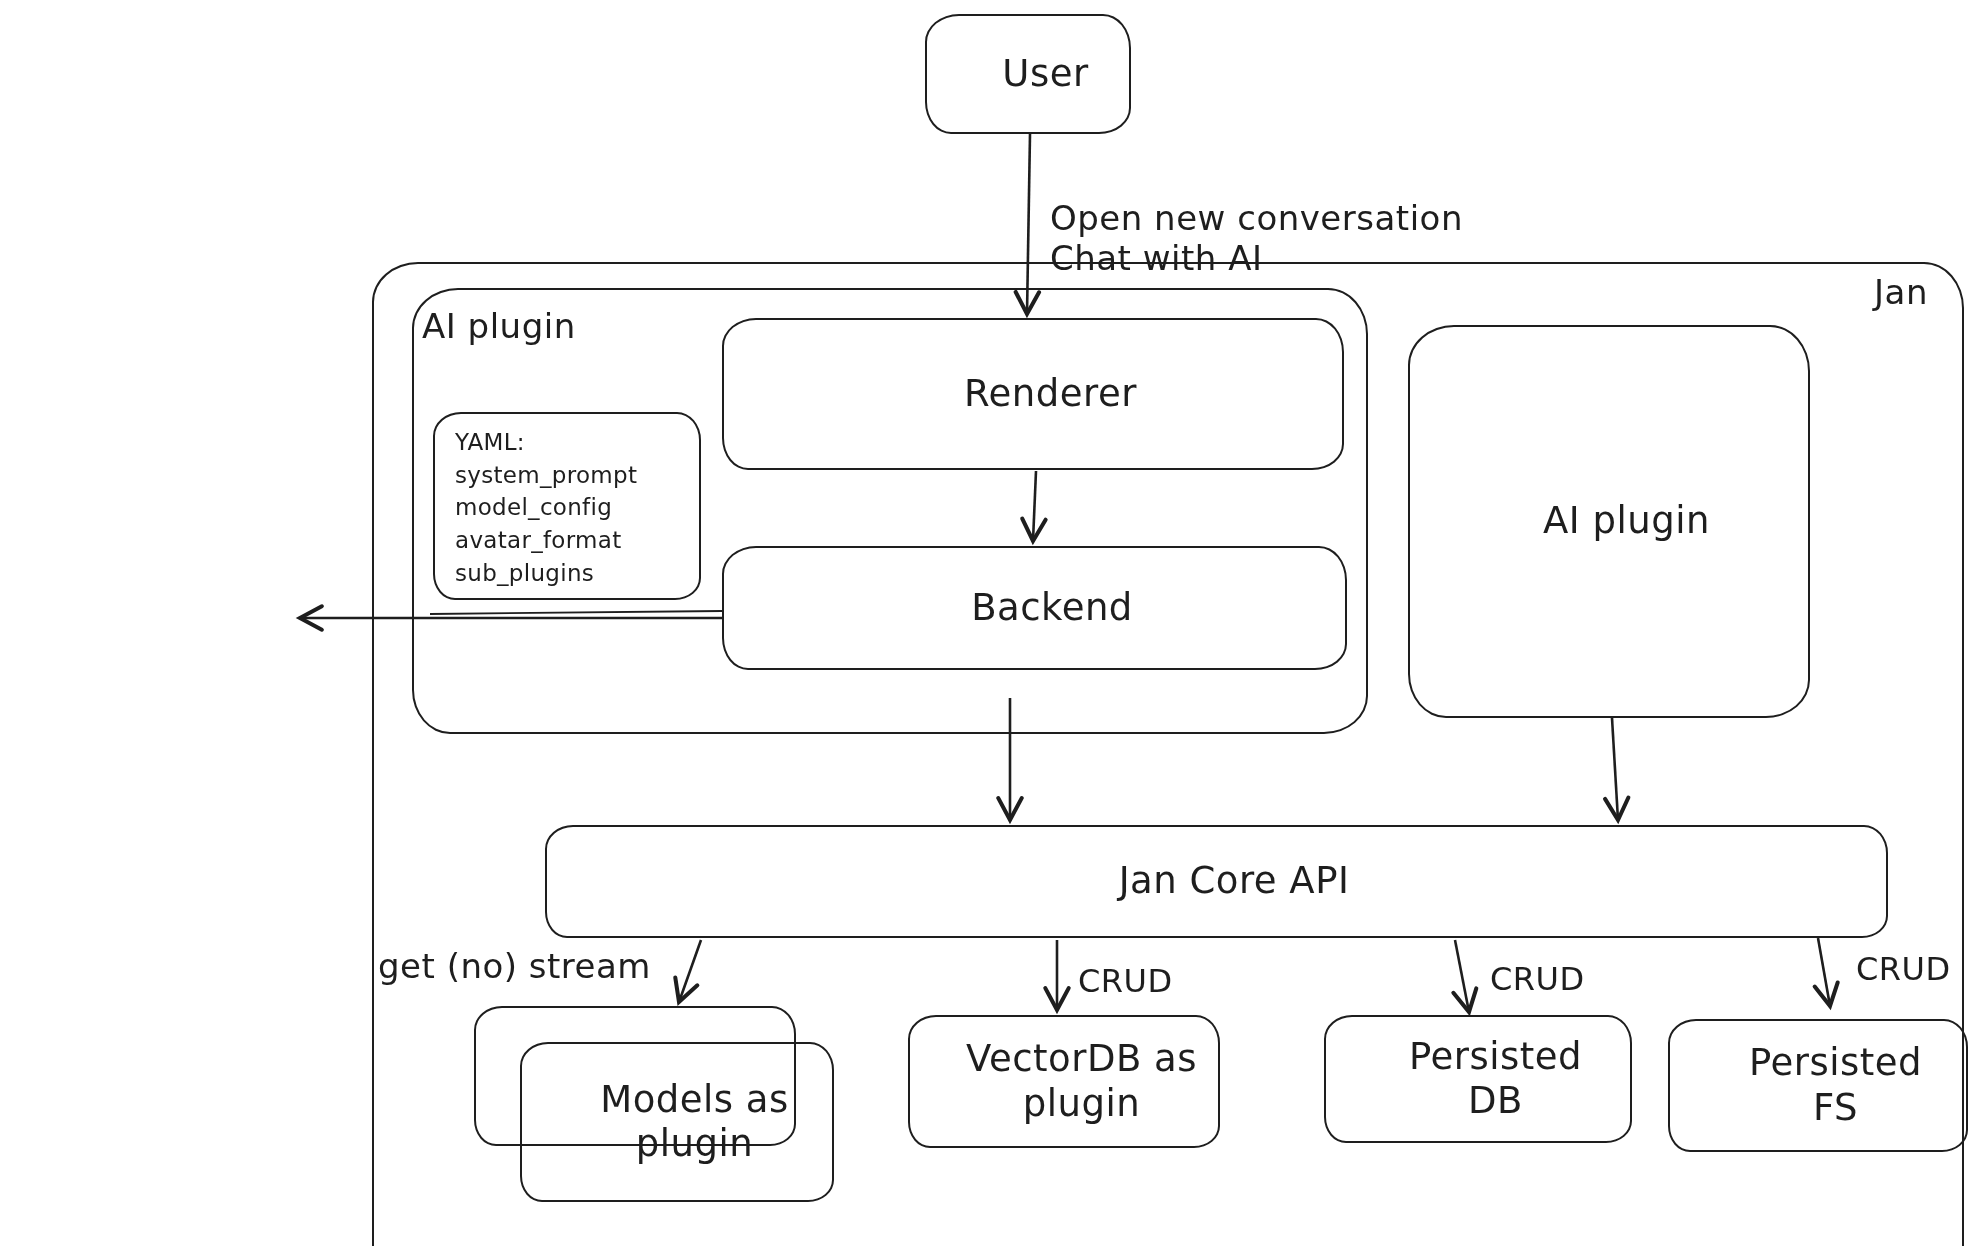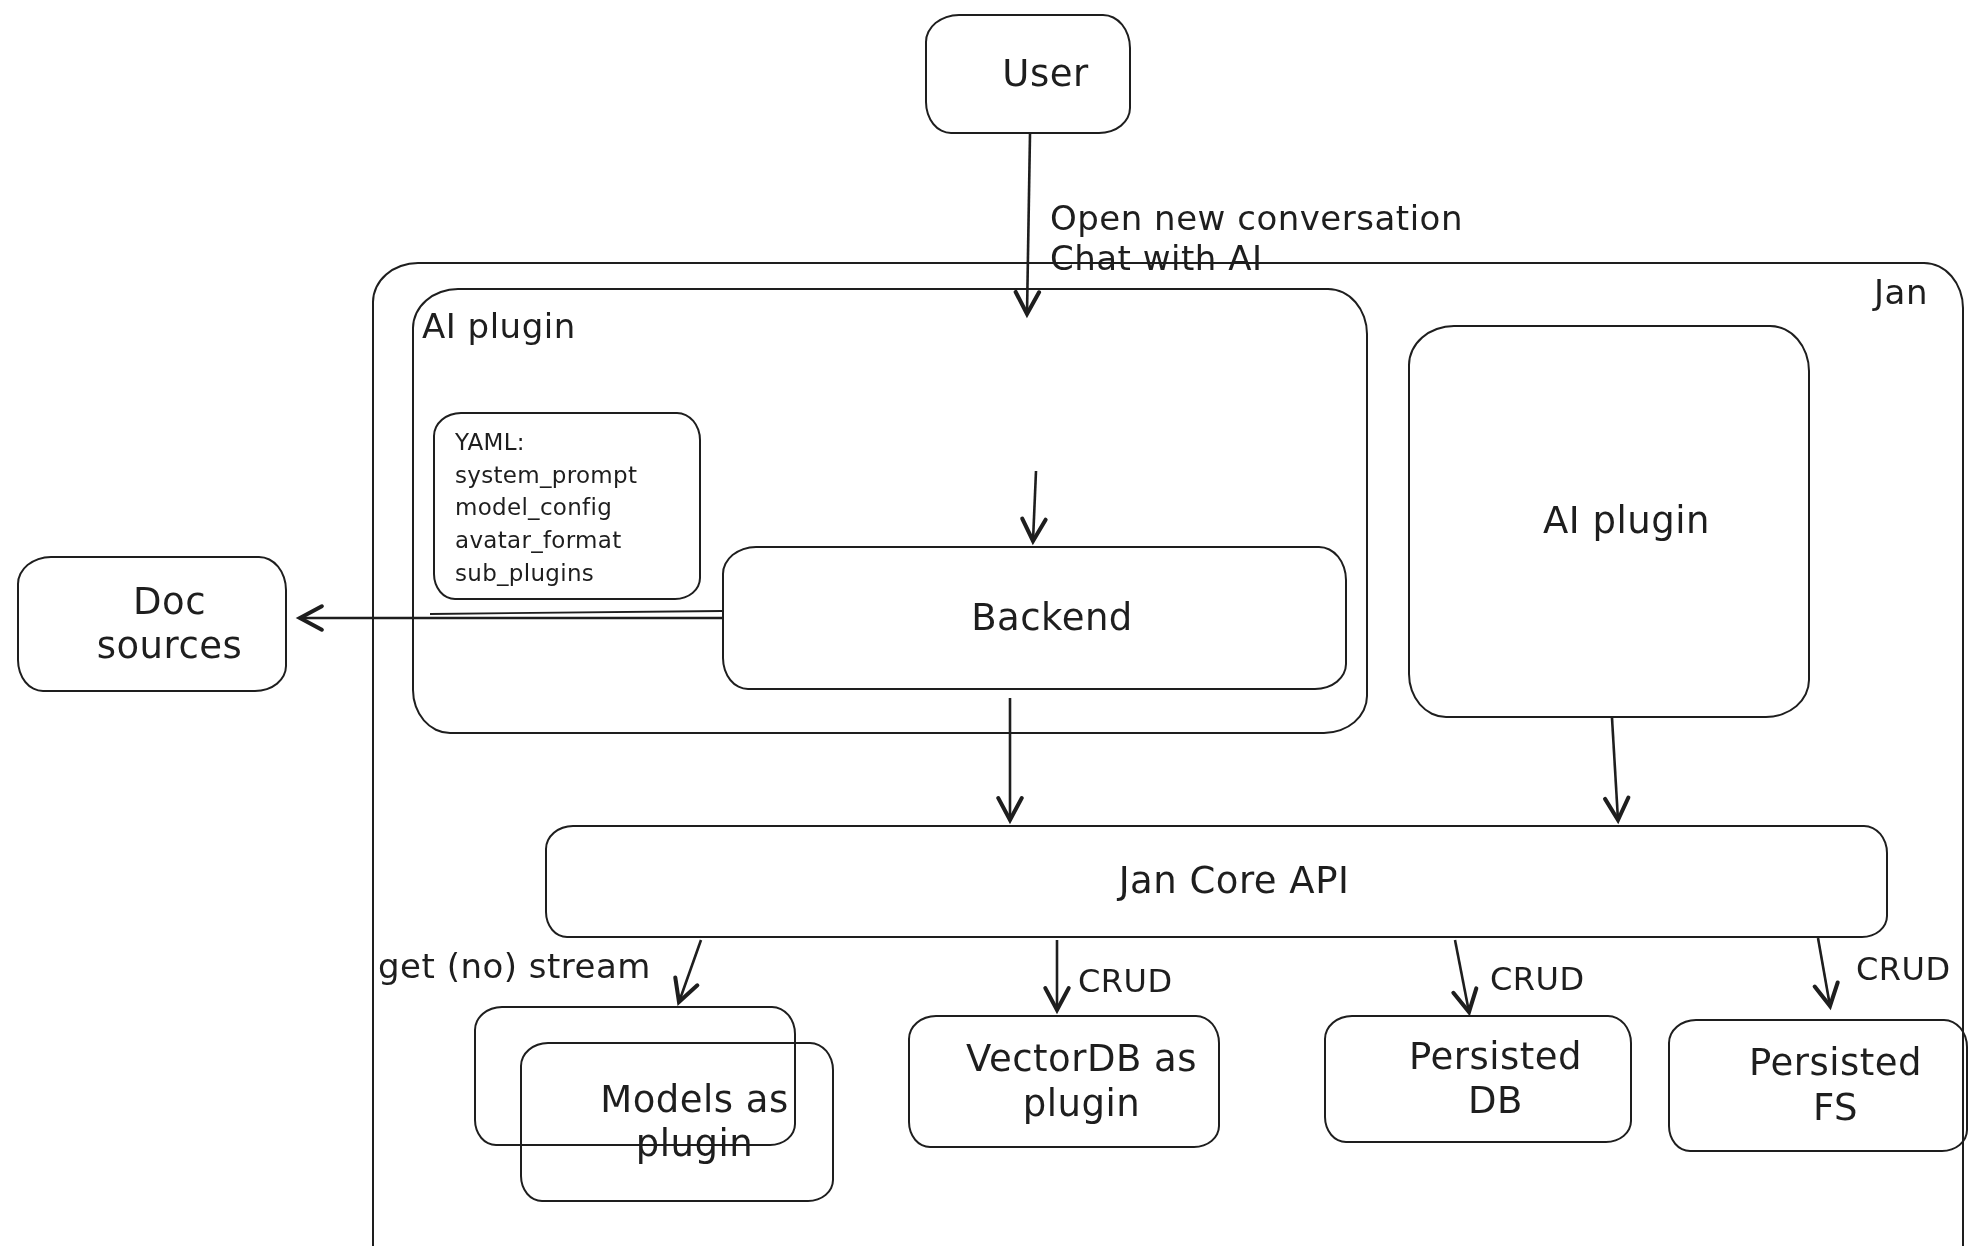--- a/index.html
+++ b/index.html
@@ -74,32 +74,32 @@
     <span class="corner-label" style="left:8px; top:16px;">AI plugin</span>
   </div>
 
   <div class="box r-sm" style="left:433px; top:412px; width:268px; height:188px;"></div>
   <div class="note-text" style="left:455px; top:426px;"><span>YAML:</span><br><span>system_prompt</span><br><span>model_config</span><br><span>avatar_format</span><br><span>sub_plugins</span></div>
 
   <div class="box r-md" style="left:925px; top:14px; width:206px; height:120px;">
     <span class="node-label">User</span>
   </div>
 
+  <div class="box r-md" style="left:722px; top:318px; width:622px; height:152px;">
+    <span class="node-label">Renderer</span>
+  </div>
 
-  <div class="box r-md" style="left:722px; top:546px; width:625px; height:144px;">
+  <div class="box r-md" style="left:722px; top:546px; width:625px; height:124px;">
     <span class="node-label">Backend</span>
   </div>
 
   <div class="box r-lg" style="left:1408px; top:325px; width:402px; height:393px;">
     <span class="node-label">AI plugin</span>
   </div>
 
-  <div class="box r-md" style="left:17px; top:556px; width:270px; height:136px;">
-    <span class="node-label">Doc sources</span>
-  </div>
 
   <div class="box r-sm" style="left:545px; top:825px; width:1343px; height:113px;">
     <span class="node-label">Jan Core API</span>
   </div>
 
   <div class="box r-sm" style="left:474px; top:1006px; width:322px; height:140px;"></div>
   <div class="box r-sm" style="left:520px; top:1042px; width:314px; height:160px;">
     <span class="node-label" style="max-width:250px;">Models as plugin</span>
   </div>
 

